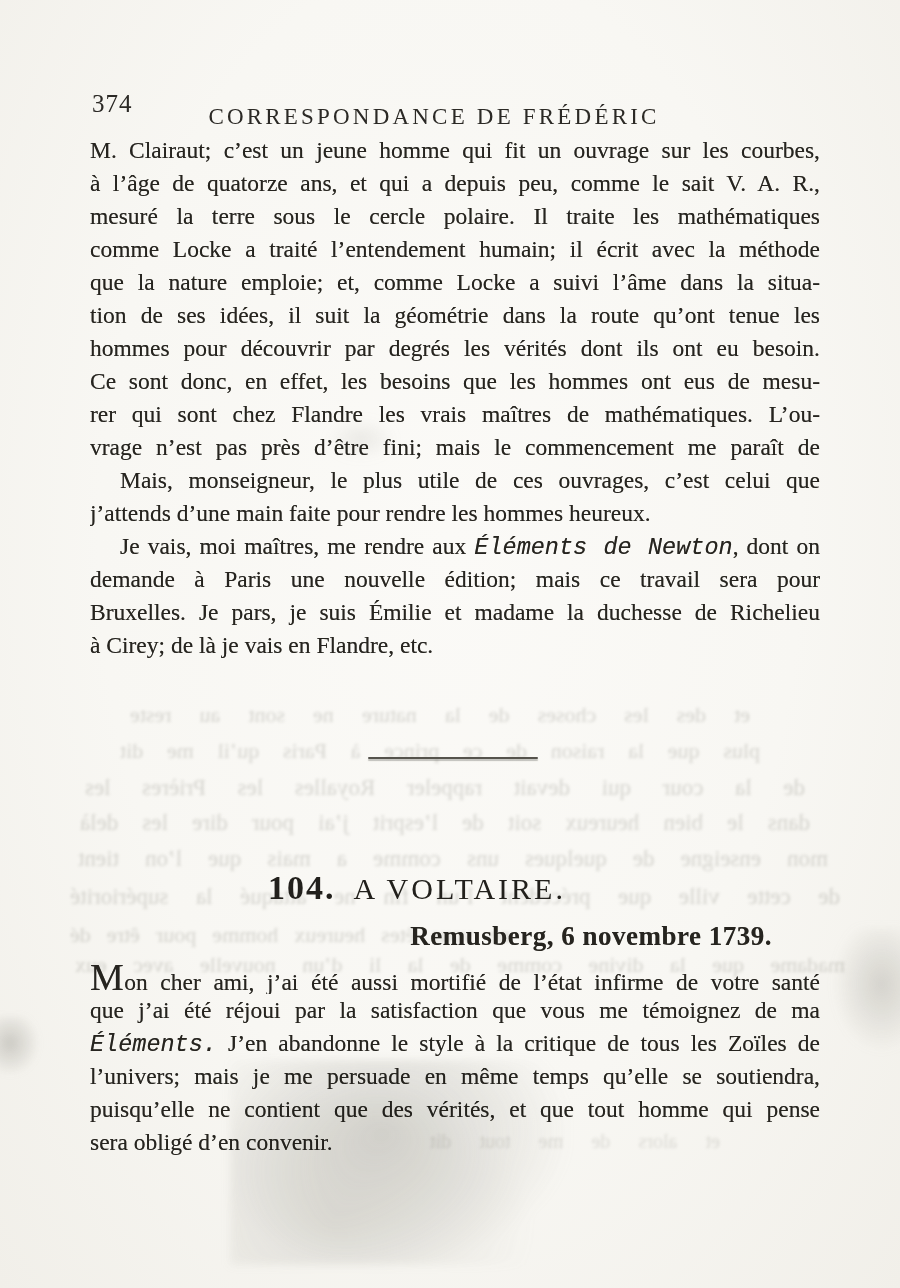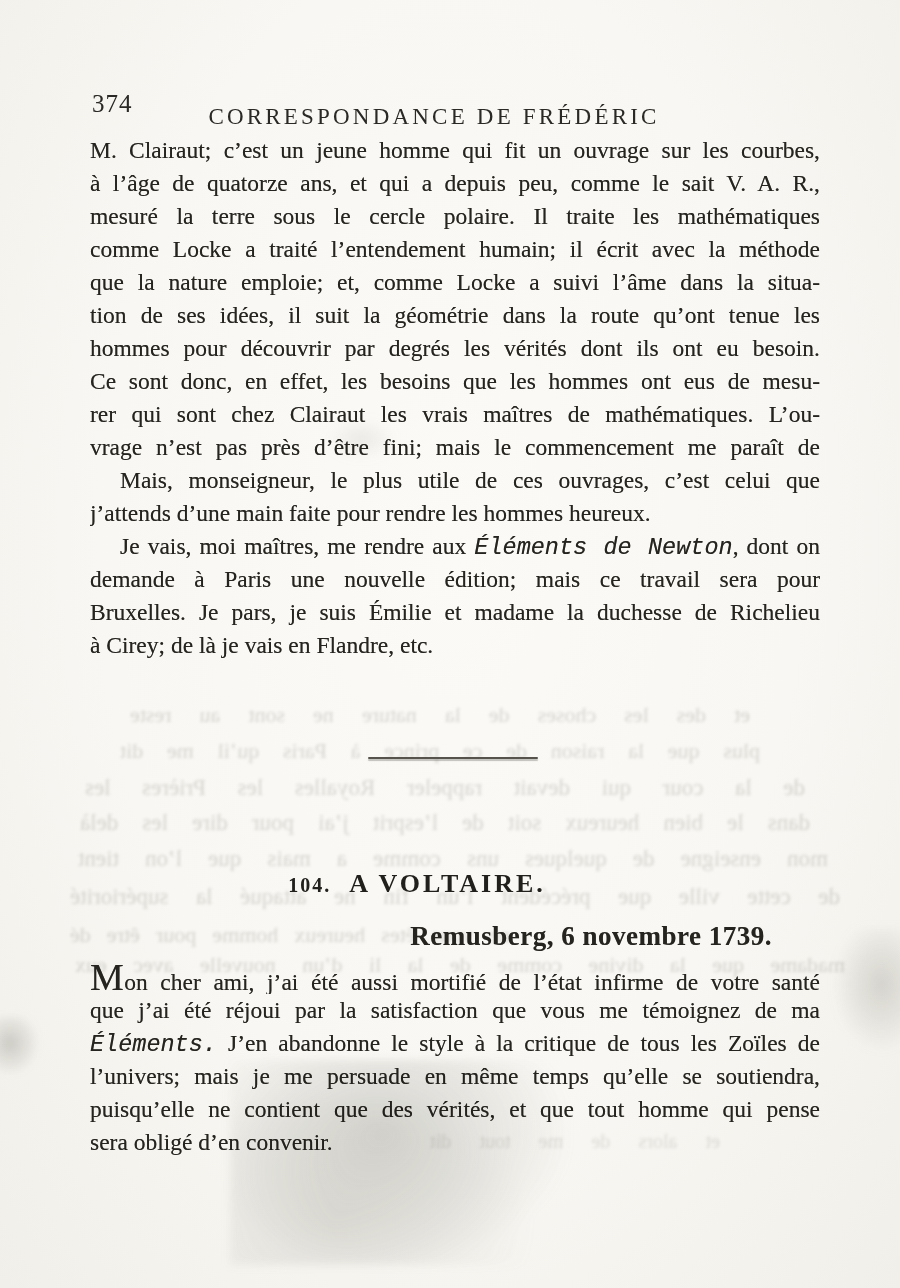--- a/index.html
+++ b/index.html
@@ -50,25 +50,25 @@
     z-index:4;
   }
 
   
   .letter-heading{
     position:absolute;left:52px;top:869px;width:730px;
     text-align:center;z-index:4;
     color:#22201c;
   }
   .letter-number{
-    font-size:20px;letter-spacing:2px;font-weight:bold;
+    font-size:34px;letter-spacing:2px;font-weight:bold;
     margin-right:18px;
   }
   .letter-title{
-    font-size:26px;letter-spacing:3px;font-weight:bold;text-align:right;
+    font-size:30px;letter-spacing:3px;font-weight:normal;text-align:right;
   }
   .dateline{
     position:absolute;right:128px;top:921px;z-index:4;
     font-size:27px;letter-spacing:.5px;
     color:#26241f;font-weight:bold;
     text-shadow:0 0 .4px rgba(38,36,31,.4);
   }
 
   .letterblock{position:absolute;left:90px;top:961px;width:730px;z-index:4;}
   .letterblock .initial{
@@ -141,21 +141,21 @@
   <div class="textblock">
     <div>
       <div class="line">M. Clairaut; c’est un jeune homme qui fit un ouvrage sur les courbes,</div>
       <div class="line">à l’âge de quatorze ans, et qui a depuis peu, comme le sait V. A. R.,</div>
       <div class="line">mesuré la terre sous le cercle polaire.  Il traite les mathématiques</div>
       <div class="line">comme Locke a traité l’entendement humain; il écrit avec la méthode</div>
       <div class="line">que la nature emploie; et, comme Locke a suivi l’âme dans la situa-</div>
       <div class="line">tion de ses idées, il suit la géométrie dans la route qu’ont tenue les</div>
       <div class="line">hommes pour découvrir par degrés les vérités dont ils ont eu besoin.</div>
       <div class="line">Ce sont donc, en effet, les besoins que les hommes ont eus de mesu-</div>
-      <div class="line">rer qui sont chez Clairaut les vrais maîtres de mathématiques.  L’ou-</div>
+      <div class="line">rer qui sont chez Flandre les vrais maîtres de mathématiques.  L’ou-</div>
       <div class="line">vrage n’est pas près d’être fini; mais le commencement me paraît de</div>
     </div>
     <div>
       <div class="line indent">Mais, monseigneur, le plus utile de ces ouvrages, c’est celui que</div>
       <div class="line last">j’attends d’une main faite pour rendre les hommes heureux.</div>
     </div>
     <div>
       <div class="line indent"><span>Je vais, moi maîtres, me rendre aux </span><i>Éléments de Newton</i><span>, dont on</span></div>
       <div class="line">demande à Paris une nouvelle édition; mais ce travail sera pour</div>
       <div class="line">Bruxelles. Je pars, je suis Émilie et madame la duchesse de Richelieu</div>

